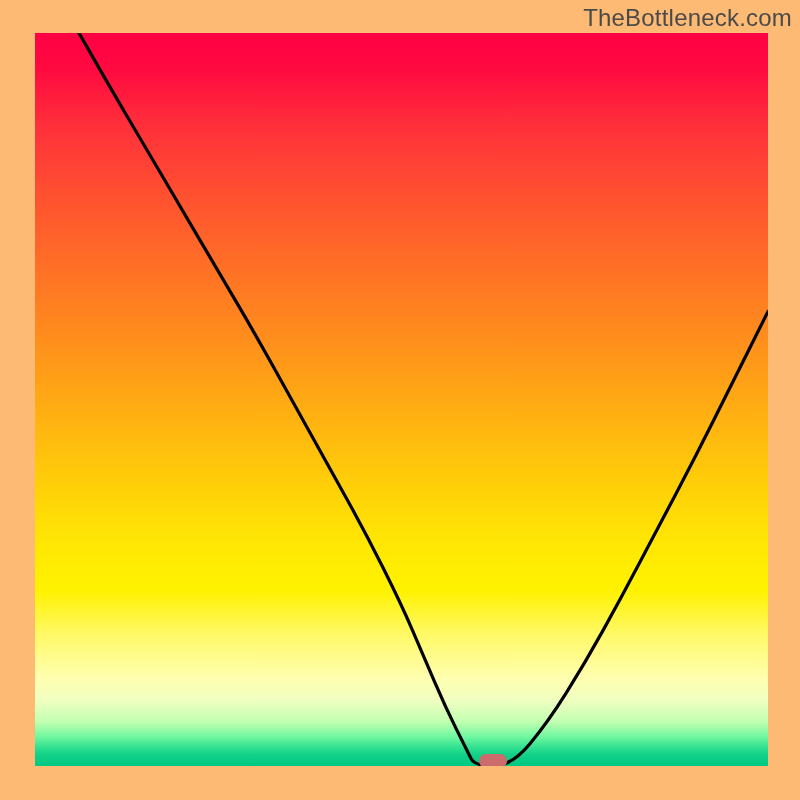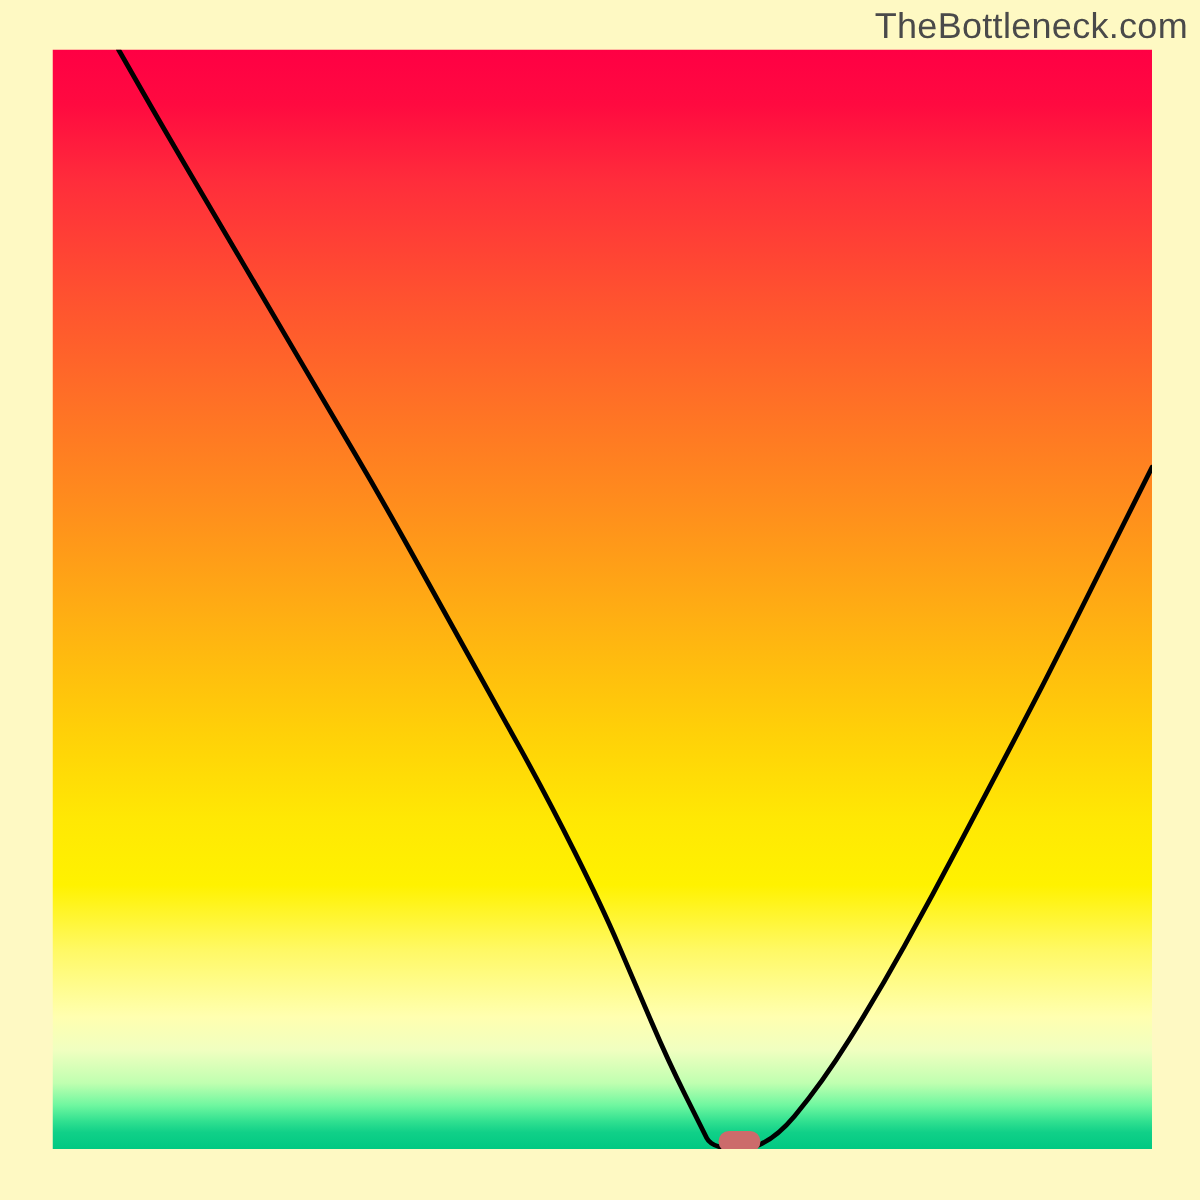--- a/index.html
+++ b/index.html
@@ -8,21 +8,21 @@
     width: 800px;
     height: 800px;
     overflow: hidden;
     font-family: Arial, Helvetica, sans-serif;
     background: #000;
   }
   .chart-container {
     position: relative;
     width: 800px;
     height: 800px;
-    background: #fef9c3;
+    background: #fdba74;
   }
   .watermark {
     position: absolute;
     top: 4px;
     right: 8px;
     color: #4a4a4a;
     font-size: 24px;
     font-weight: 500;
     letter-spacing: 0.2px;
     z-index: 50;

